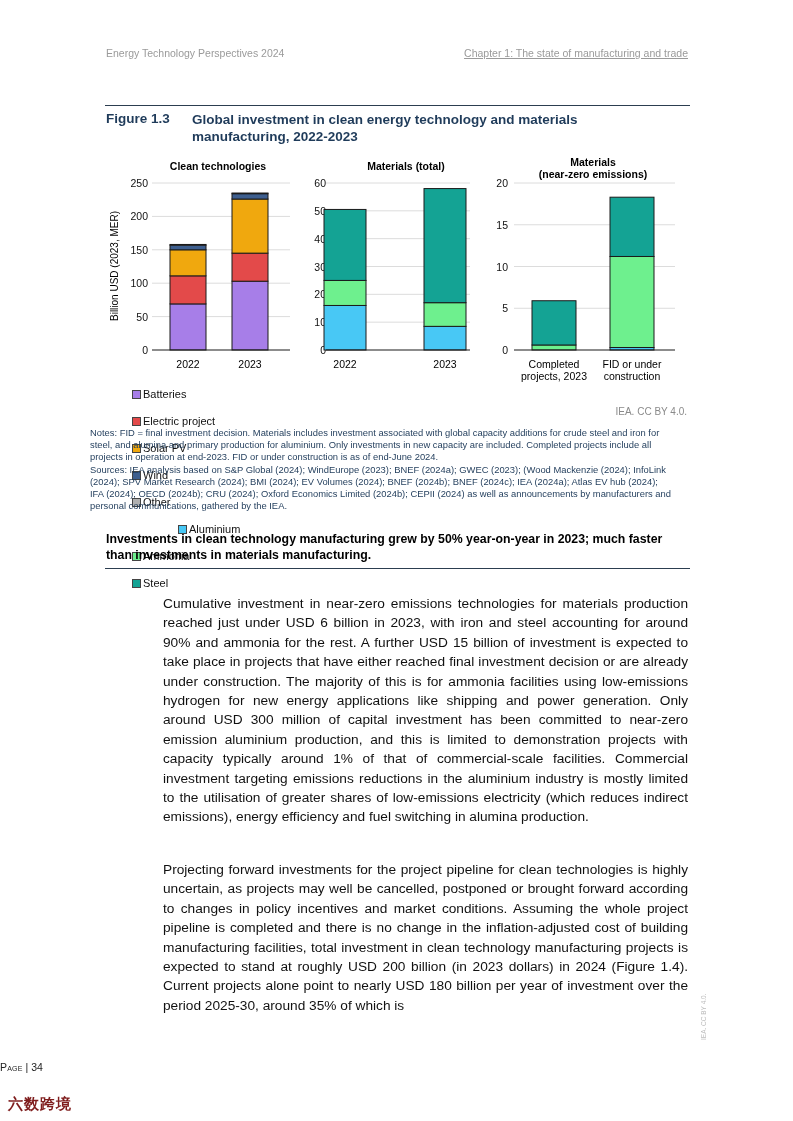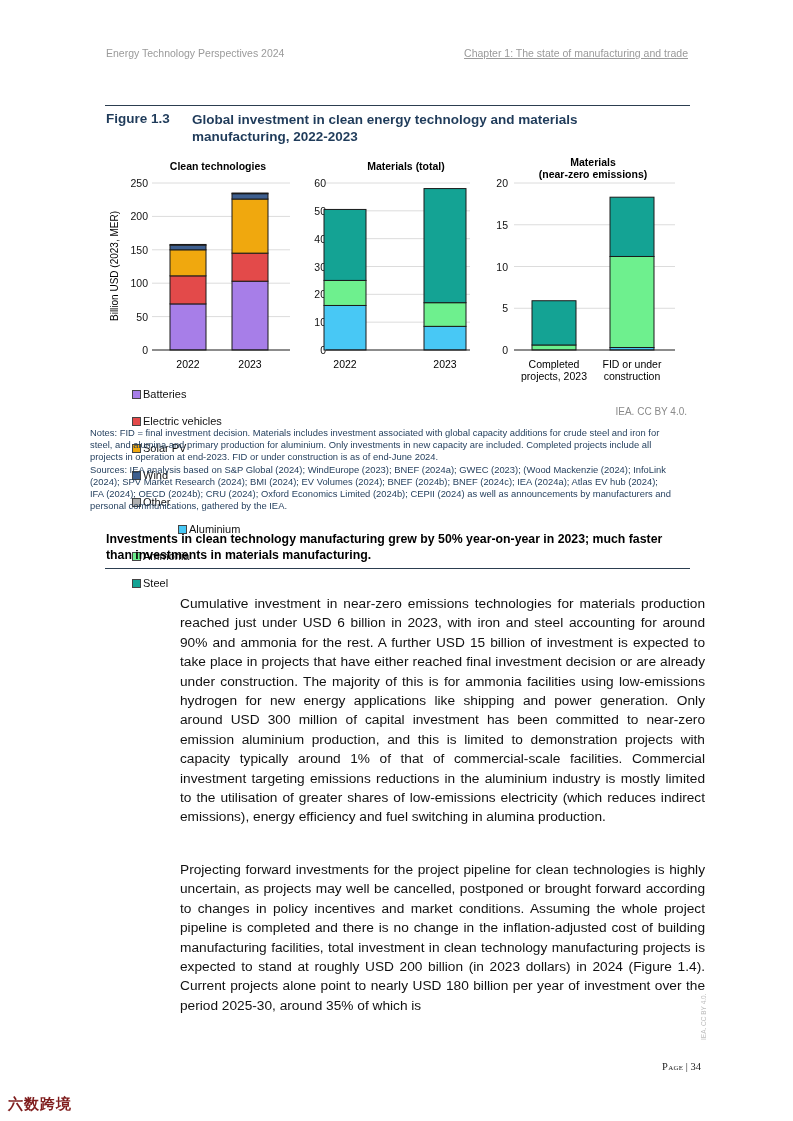--- a/index.html
+++ b/index.html
@@ -12,23 +12,23 @@
   .fig-label { left: 106px; top: 111px; font-size: 13.5px; font-weight: bold; color: #1f3b5a; }
   .fig-title { left: 192px; top: 111px; width: 440px; font-size: 13.5px; font-weight: bold; color: #1f3b5a; line-height: 17px; }
   .chart-svg { position: absolute; left: 100px; top: 150px; }
   .legend { position: absolute; top: 388px; font-size: 11px; color: #111; display: flex; gap: 15px; flex-direction: column; }
   .legend .item { display: flex; align-items: center; margin-right: 14px; white-space: nowrap; }
   .legend .sw { width: 7px; height: 7px; border: 1px solid #444; margin-right: 2px; display: inline-block; }
   .credit { right: 106px; top: 406px; font-size: 10px; color: #8a8a8a; }
   .notes { left: 90px; top: 427px; width: 582px; font-size: 9.4px; line-height: 12.2px; color: #1f3b5a; }
   .notes p { margin: 0; }
   .takeaway { left: 106px; top: 531px; width: 585px; font-size: 12.3px; font-weight: bold; color: #000000; line-height: 16px; }
-  .body-text { left: 163px; width: 525px; font-size: 13.7px; line-height: 19.4px; text-align: justify; color: #111; margin-left: 17px; }
+  .body-text { left: 163px; width: 525px; font-size: 13.7px; line-height: 19.4px; text-align: justify; color: #111; }
   .body-text p { margin: 0; }
-  .page-num { left: 0; width: 701px; top: 1061px; text-align: right; font-size: 10.5px; color: #222; font-family: Liberation Serif, serif; }
+  .page-num { left: 0; width: 701px; top: 1061px; text-align: left; font-size: 10.5px; color: #222; }
   .page-num .sc { font-size: 10.5px; letter-spacing: 0.2px; }
   .side-credit { left: 700px; top: 1040px; font-size: 6.5px; color: #bdbdbd; transform: rotate(-90deg); transform-origin: left top; white-space: nowrap; }
   .watermark { left: 8px; top: 1095px; font-size: 15px; color: #7f1d1d; font-weight: bold; letter-spacing: 1px; }
 </style>
 </head>
 <body>
 
 <div class="abs running-head left">Energy Technology Perspectives 2024</div>
 <div class="abs running-head right">Chapter 1: The state of manufacturing and trade</div>
 
@@ -109,21 +109,21 @@
     <text x="0" y="0" text-anchor="middle" font-size="10" font-family="Liberation Sans, sans-serif" transform="translate(18,116) rotate(-90)">Billion USD (2023, MER)</text>
   </svg>
 
 <div class="legend" id="legend" style="left:132px;">
     <span class="item">
       <span class="sw" style="background: rgb(167, 126, 232);"></span>
       <span>Batteries</span>
     </span>
     <span class="item">
       <span class="sw" style="background: rgb(227, 74, 74);"></span>
-      <span>Electric vehicles</span>
+      <span>Electric project</span>
     </span>
     <span class="item">
       <span class="sw" style="background: rgb(240, 168, 14);"></span>
       <span>Solar PV</span>
     </span>
     <span class="item">
       <span class="sw" style="background: rgb(62, 95, 143);"></span>
       <span>Wind</span>
     </span>
     <span class="item">

